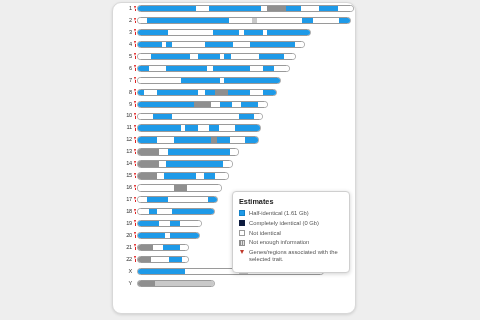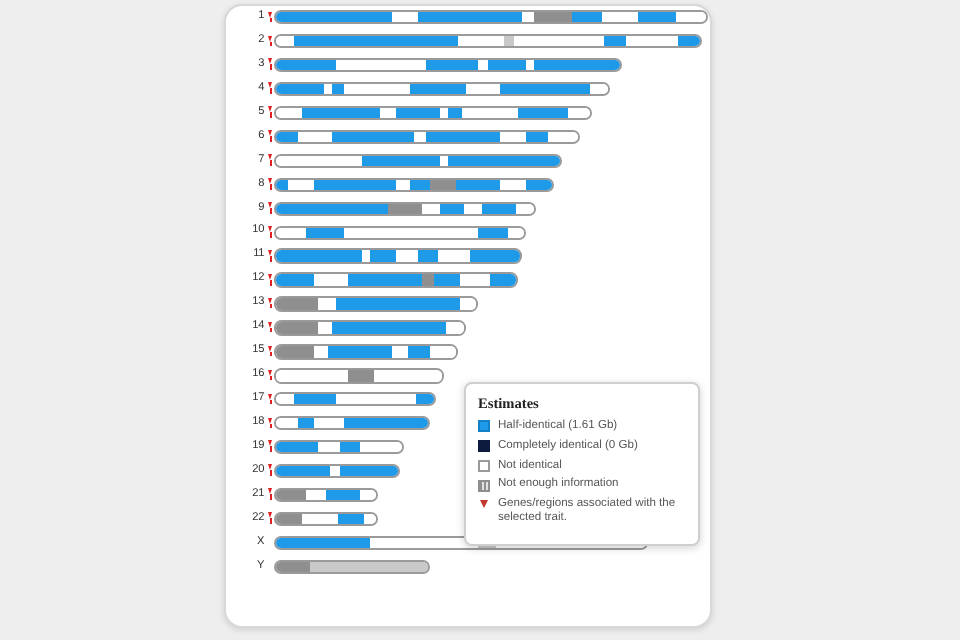--- a/index.html
+++ b/index.html
@@ -92,21 +92,20 @@
     border-radius:4px;
     box-shadow:0 1px 4px rgba(0,0,0,.18);
     padding:5px 6px 6px 6px;
     box-sizing:border-box;
   }
   .legend-title{
     font-size:7.3px;
     font-weight:bold;
     color:#222;
     margin-bottom:4px;
-    font-family:Liberation Serif, serif;
   }
   .legend-item{
     display:flex;
     align-items:flex-start;
     margin-bottom:3.2px;
     font-size:5.8px;
     color:#555;
     line-height:6.6px;
   }
   .sw{

